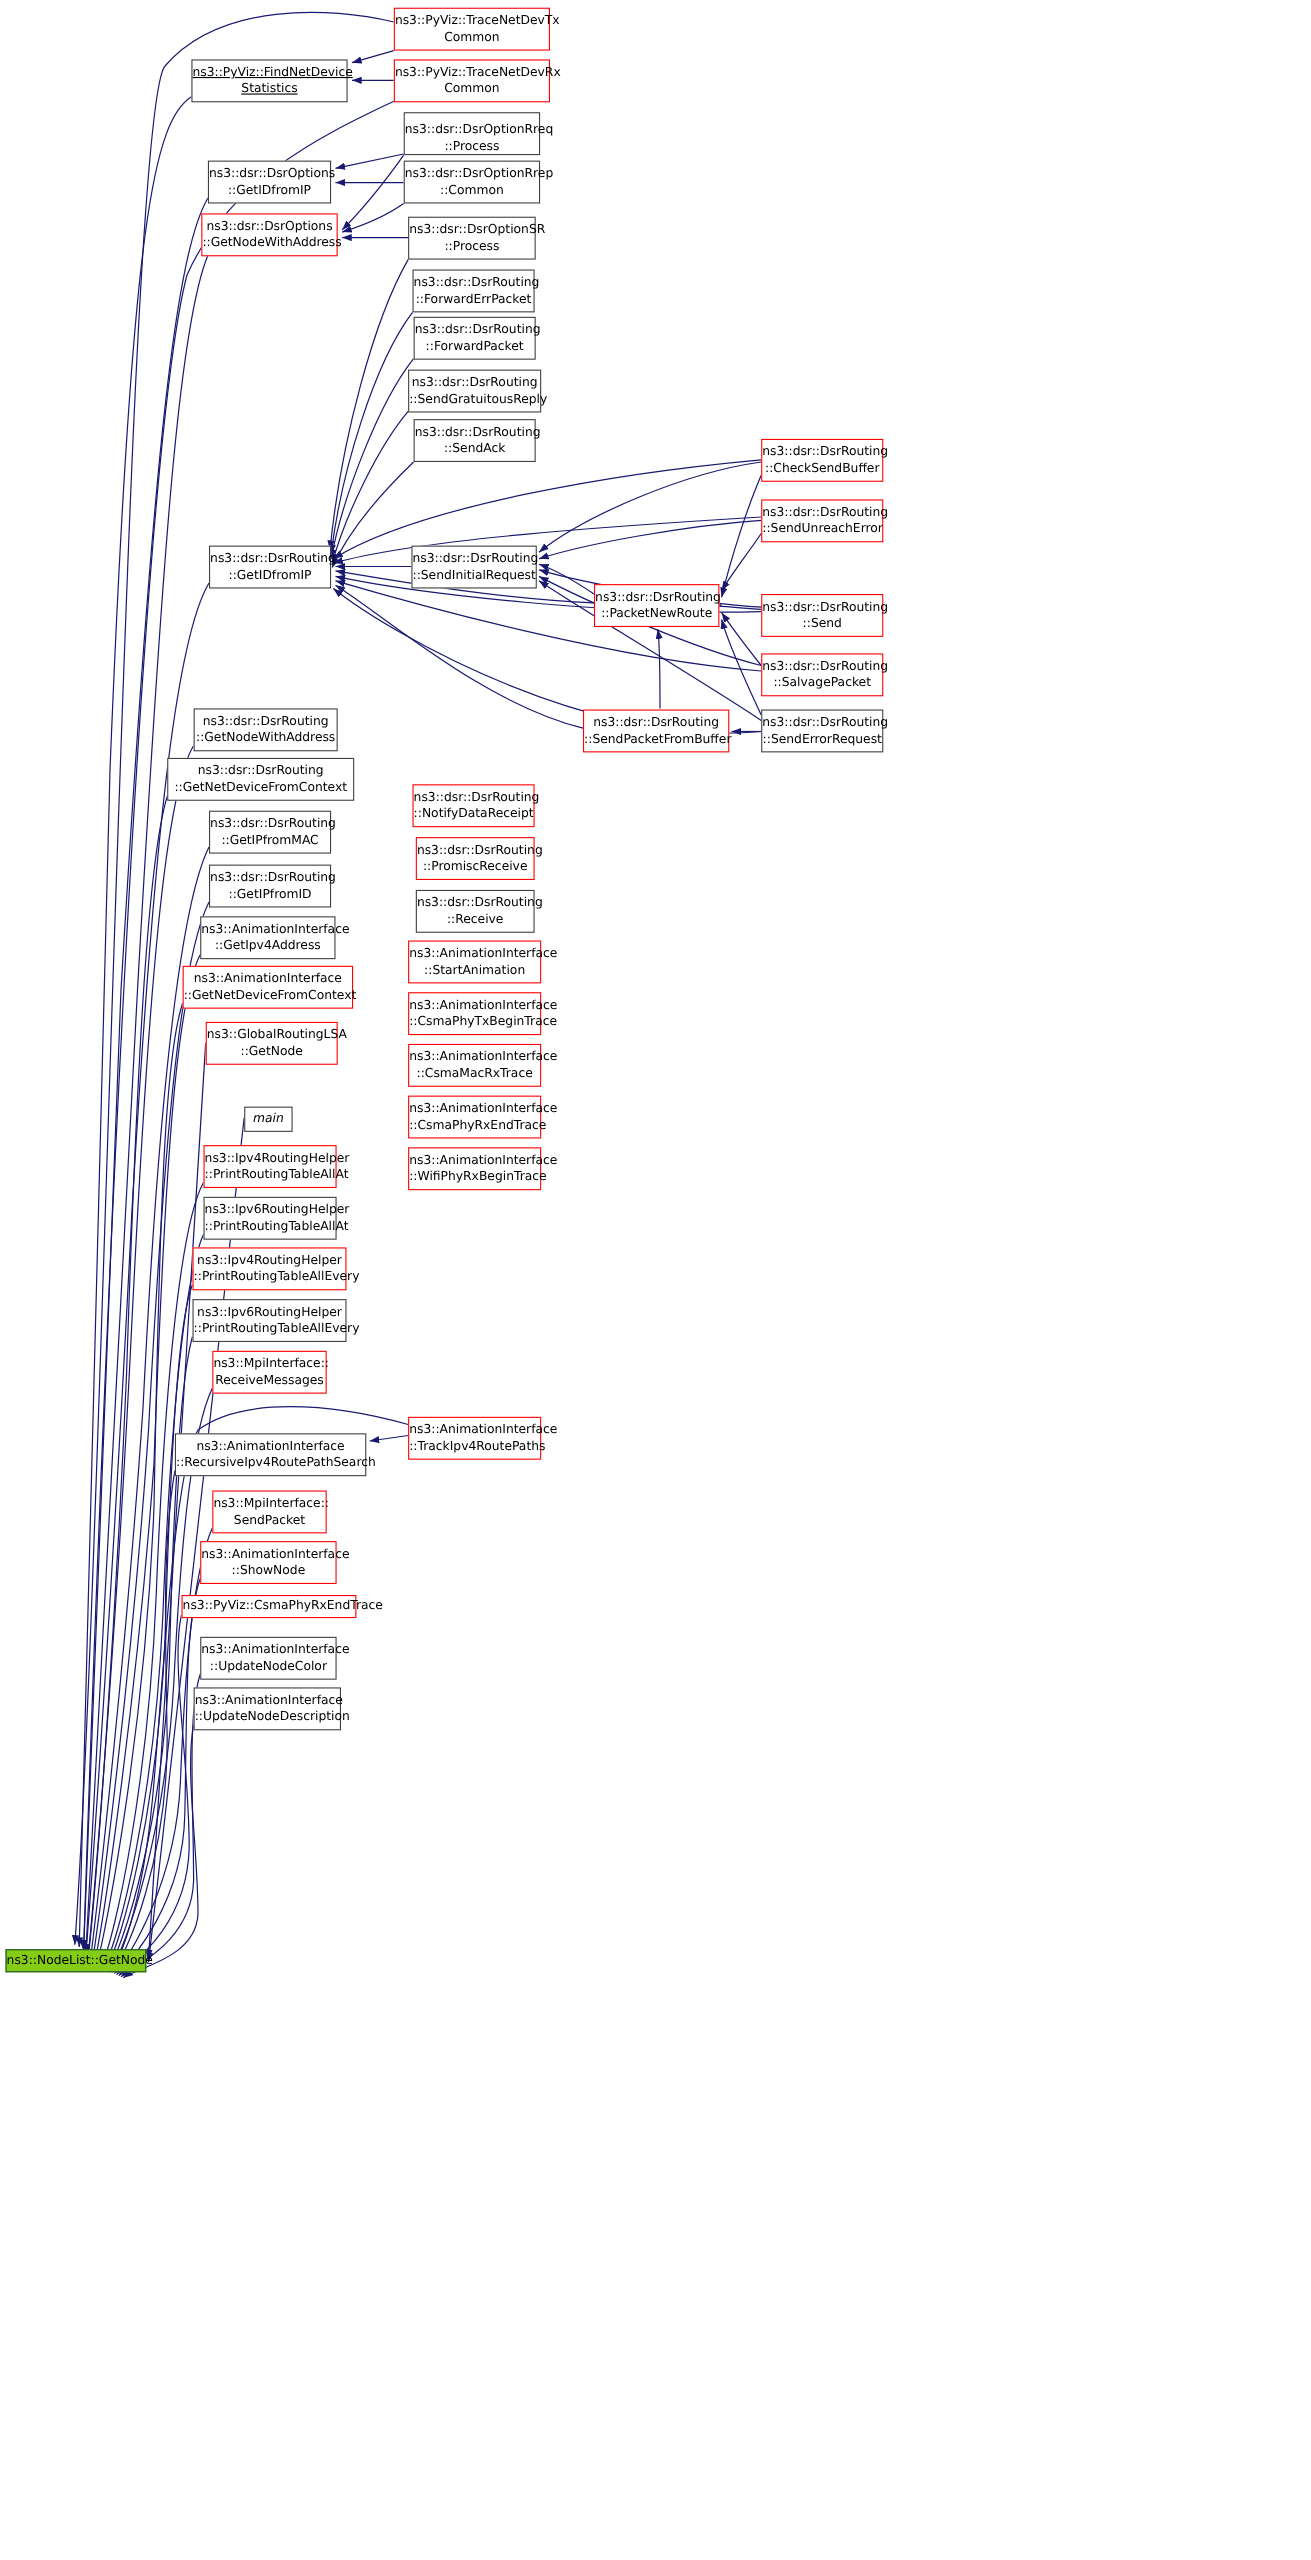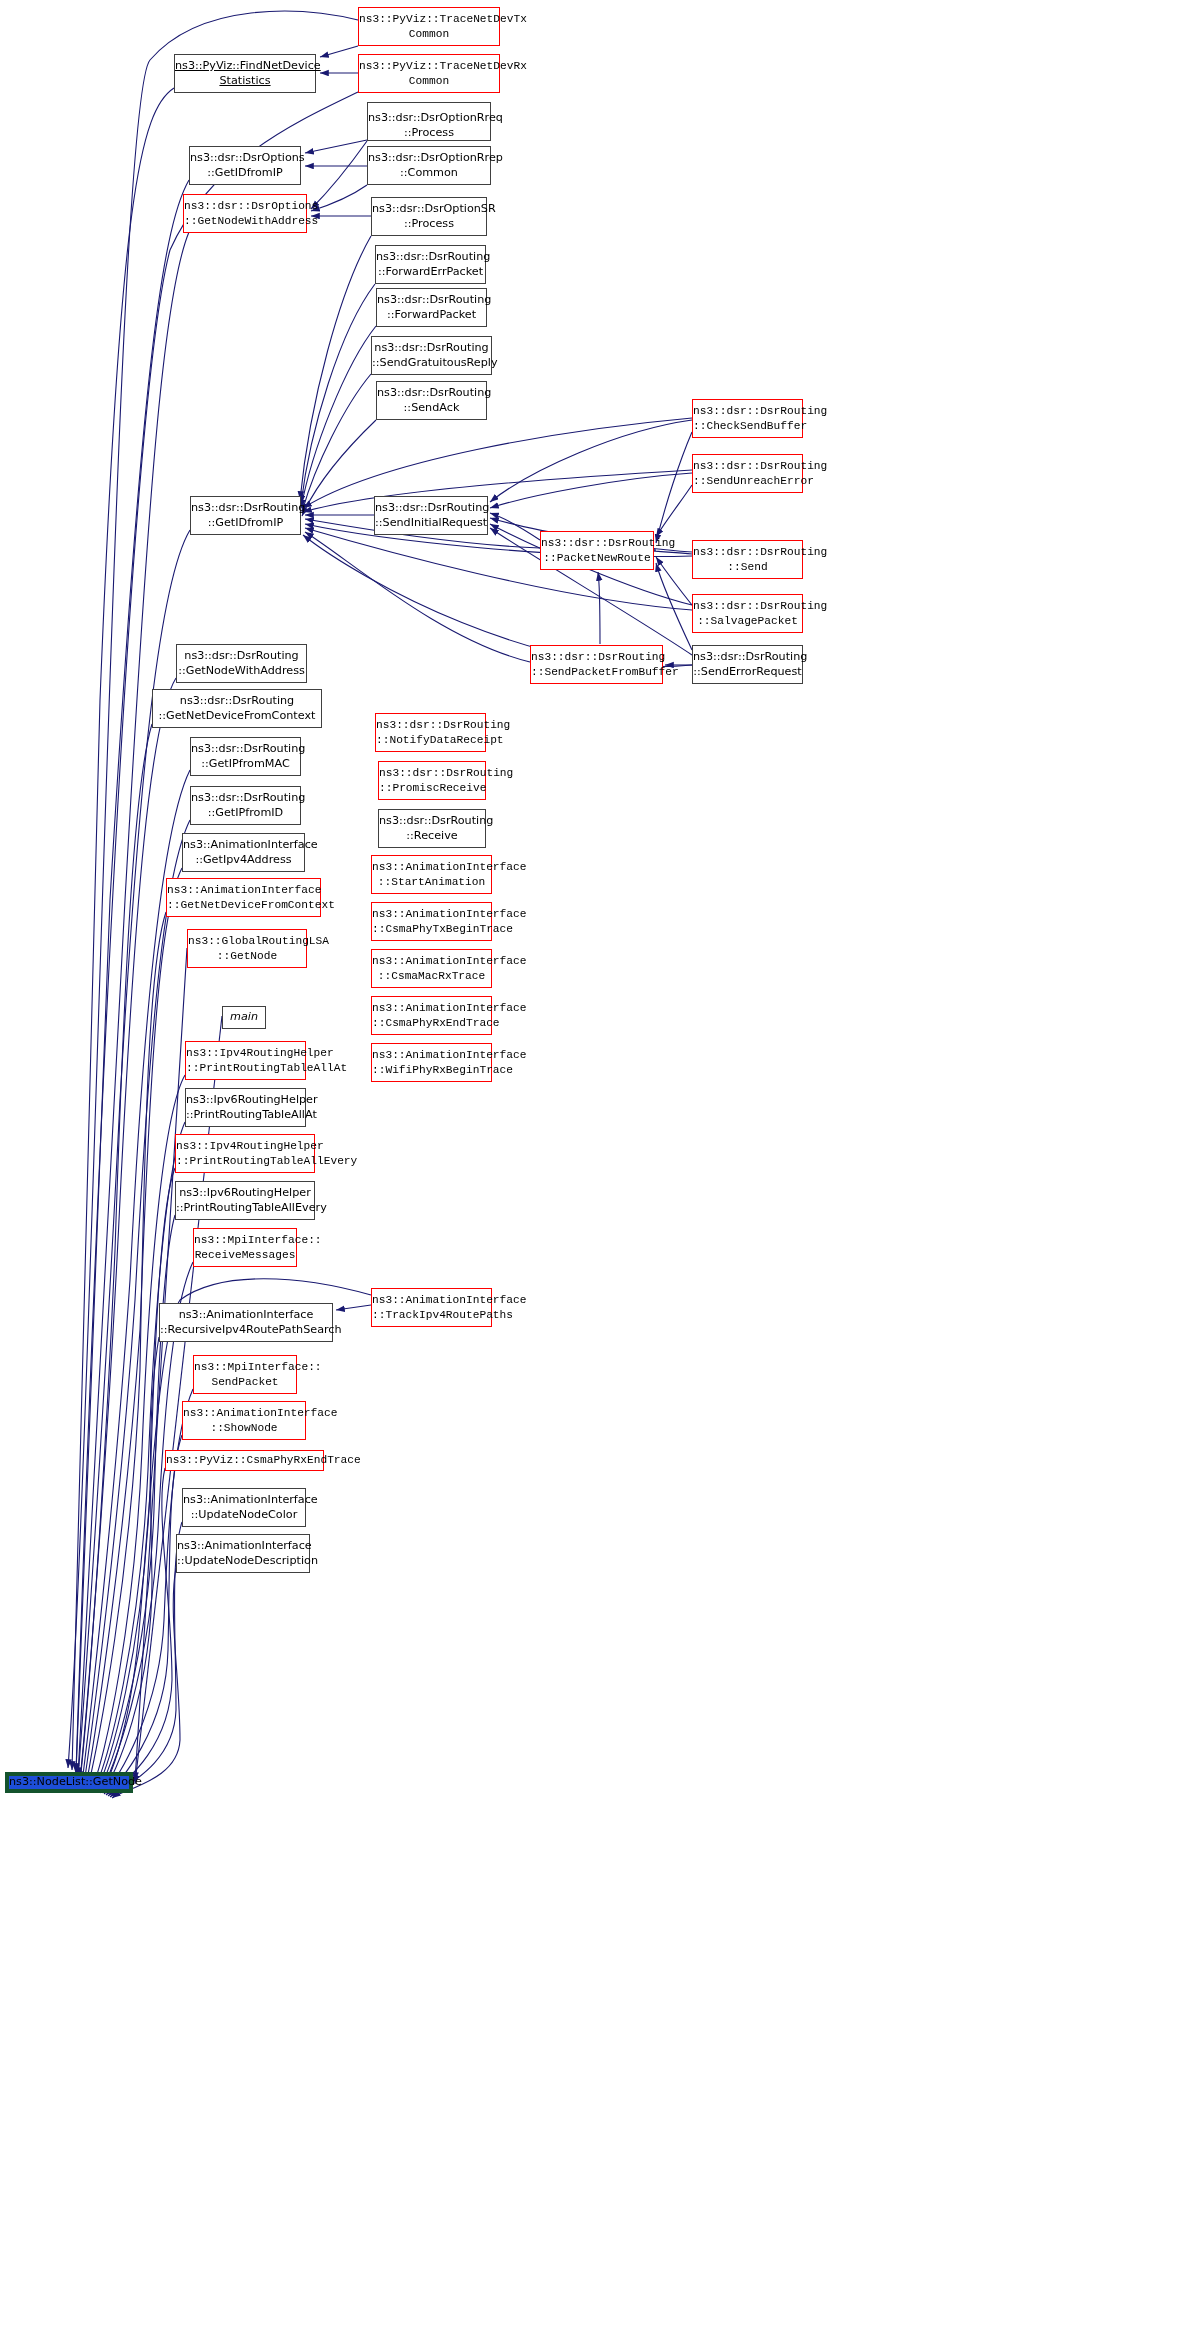--- a/index.html
+++ b/index.html
@@ -4,22 +4,22 @@
 <style>
   html,body{margin:0;padding:0;background:#ffffff;}
   #page{position:relative;width:1192px;height:2327px;background:#ffffff;overflow:hidden;}
   svg#graph{position:absolute;left:0;top:0;width:1192px;height:2327px;}
   .node-box{position:absolute;box-sizing:border-box;display:flex;align-items:center;
     justify-content:center;text-align:center;background:#ffffff;
     font-family:"DejaVu Sans","Liberation Sans",sans-serif;
     font-size:11.2px;line-height:14.5px;color:#000000;letter-spacing:0px;
     white-space:pre-line;}
   .node-box.normal{border:1px solid #404040;}
-  .node-box.highlight{border:1px solid #ff0000;font-family:Liberation Mono, monospace;}
-  .node-box.root{border:4px solid #14532d;background:#1d4ed8;}
+  .node-box.highlight{border:1px solid #ff0000;}
+  .node-box.root{border:1px solid #14532d;background:#84cc16;}
   .node-box span{display:block;width:100%;}
 </style>
 </head>
 <body>
 
 <div id="page">
 
   <svg id="graph" viewBox="0 0 1192 2327" xmlns="http://www.w3.org/2000/svg">
     <defs>
       <marker id="arrow" markerWidth="9" markerHeight="9" refX="8" refY="3" orient="auto" markerUnits="strokeWidth">

